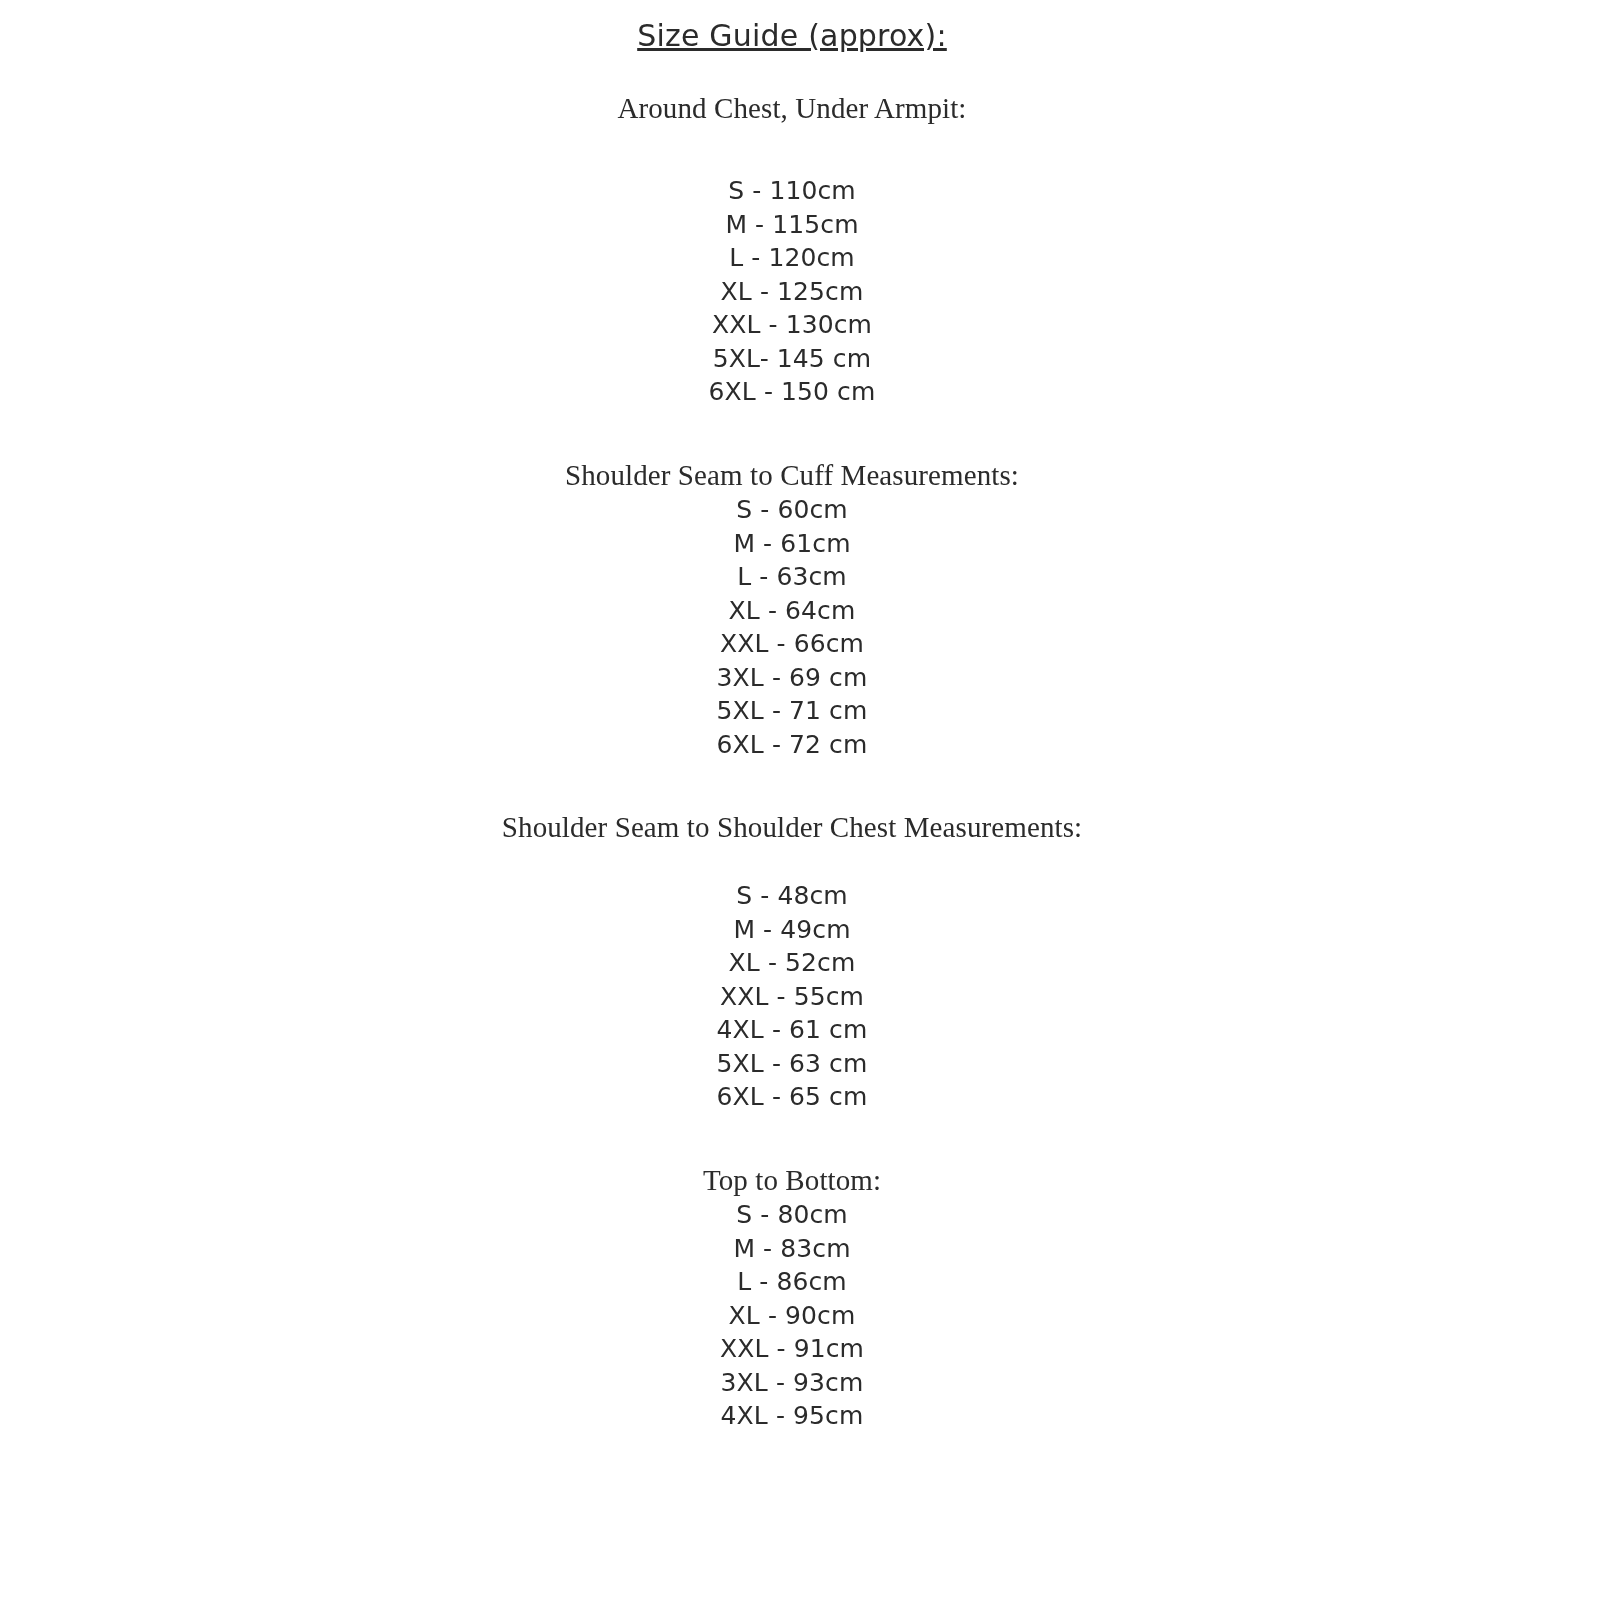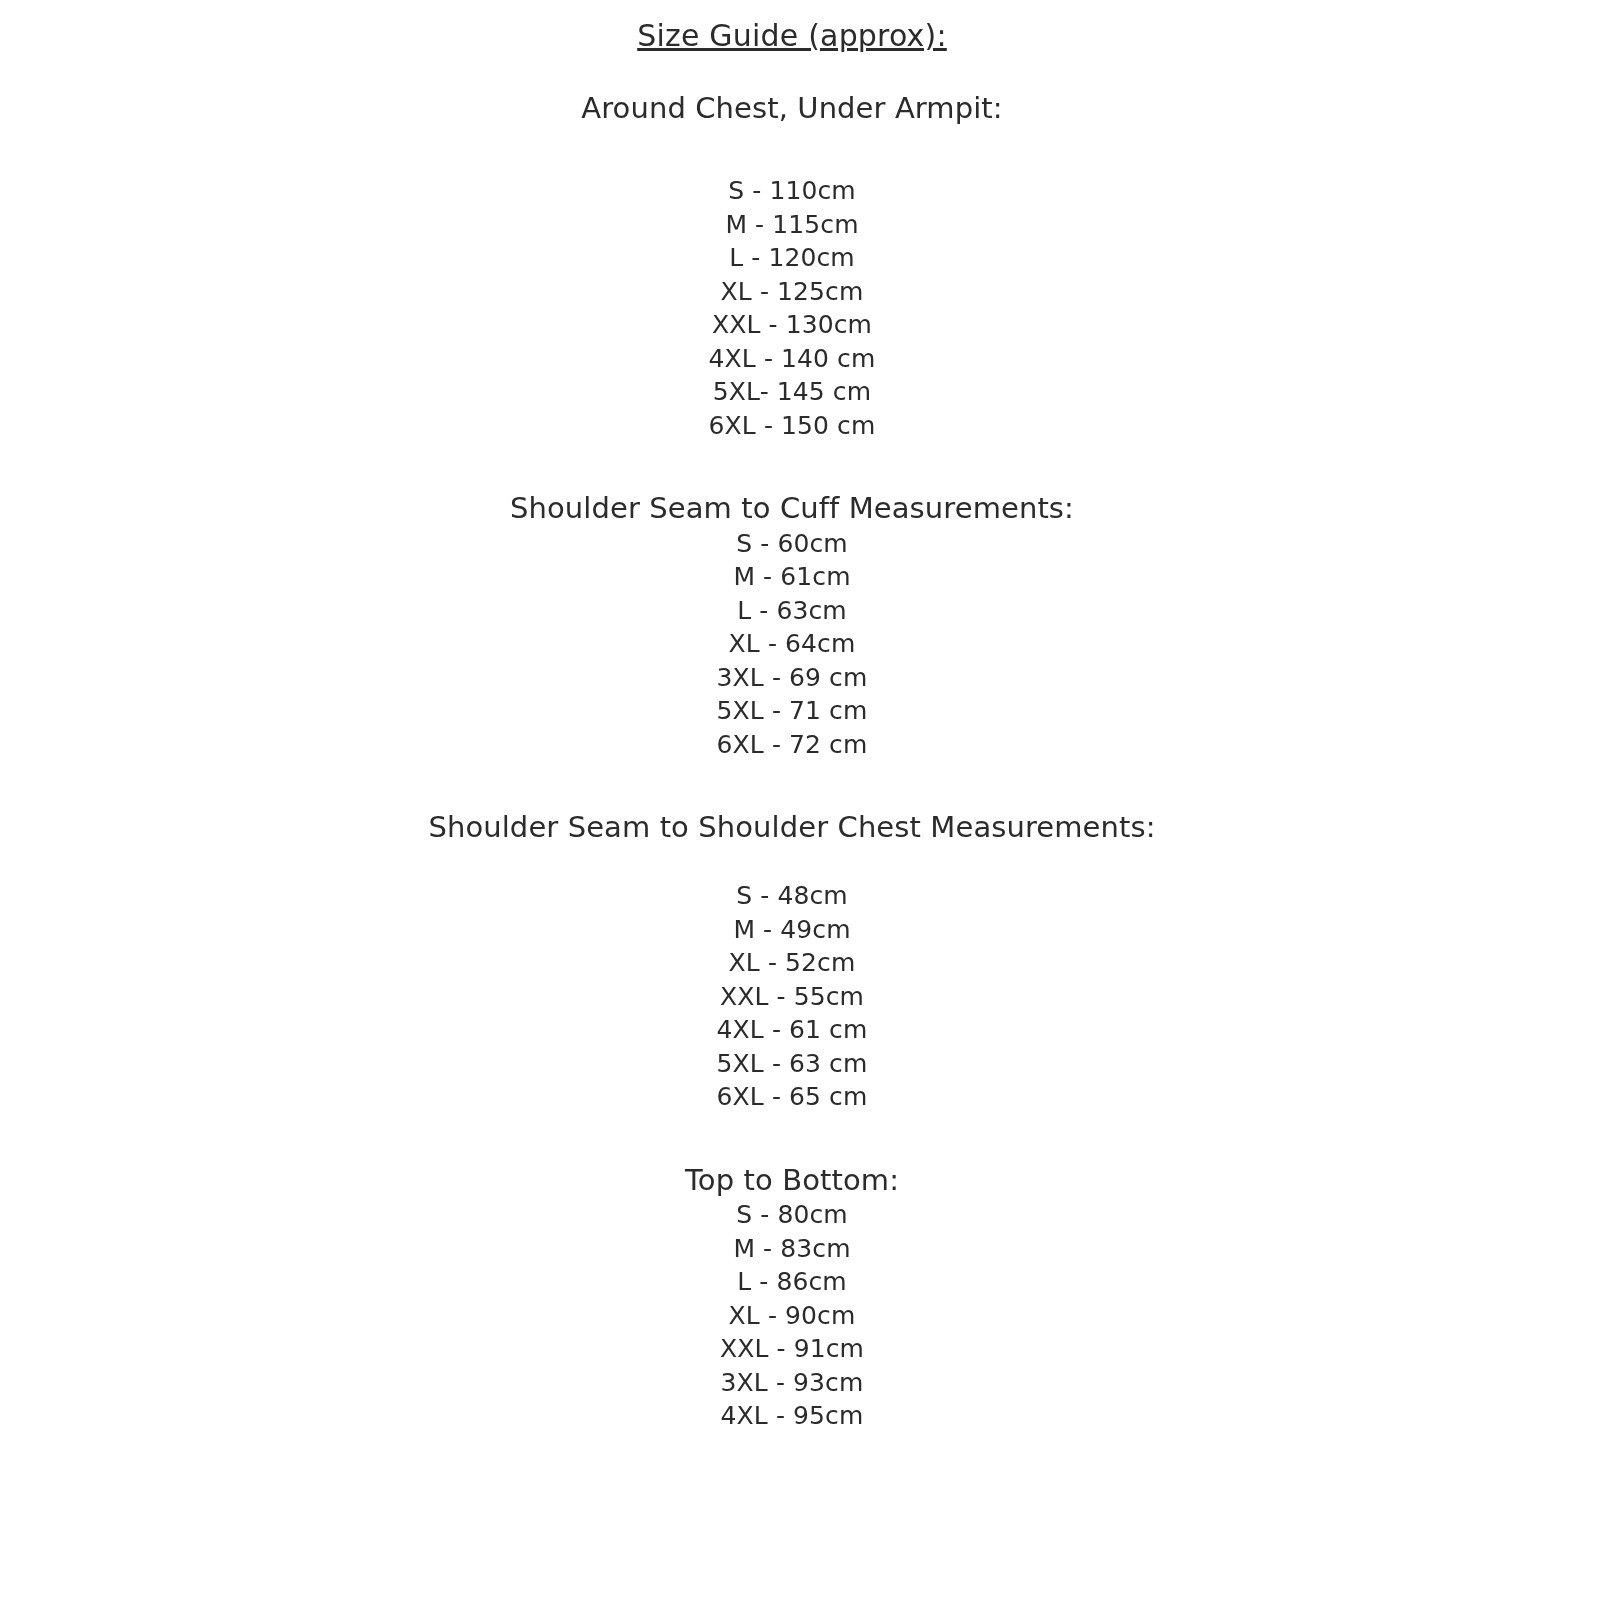--- a/index.html
+++ b/index.html
@@ -29,20 +29,21 @@
     line-height: 1.2;
   }
   .section {
     margin: 0;
   }
   .section-heading {
     font-size: 29px;
     line-height: 1.25;
     margin: 0;
     letter-spacing: 0.1px;
+    font-family: Liberation Serif, serif;
   }
   .rows {
     margin: 0;
     padding: 0;
     list-style: none;
   }
   .row {
     font-size: 25px;
     line-height: 33.5px;
     letter-spacing: 0.1px;
@@ -60,35 +61,35 @@
 
   <div class="section">
     <div class="section-heading">Around Chest, Under Armpit:</div>
     <div class="gap-lg"></div>
     <ul class="rows">
       <li class="row">S - 110cm</li>
       <li class="row">M - 115cm</li>
       <li class="row">L - 120cm</li>
       <li class="row">XL - 125cm</li>
       <li class="row">XXL - 130cm</li>
-      <li class="row">4XL - 140 cm</li>
       <li class="row">5XL- 145 cm</li>
       <li class="row">6XL - 150 cm</li>
     </ul>
   </div>
 
   <div class="gap-lg"></div>
 
   <div class="section">
     <div class="section-heading">Shoulder Seam to Cuff Measurements:</div>
     <ul class="rows">
       <li class="row">S - 60cm</li>
       <li class="row">M - 61cm</li>
       <li class="row">L - 63cm</li>
       <li class="row">XL - 64cm</li>
+      <li class="row">XXL - 66cm</li>
       <li class="row">3XL - 69 cm</li>
       <li class="row">5XL - 71 cm</li>
       <li class="row">6XL - 72 cm</li>
     </ul>
   </div>
 
   <div class="gap-lg"></div>
 
   <div class="section">
     <div class="section-heading">Shoulder Seam to Shoulder Chest Measurements:</div>

